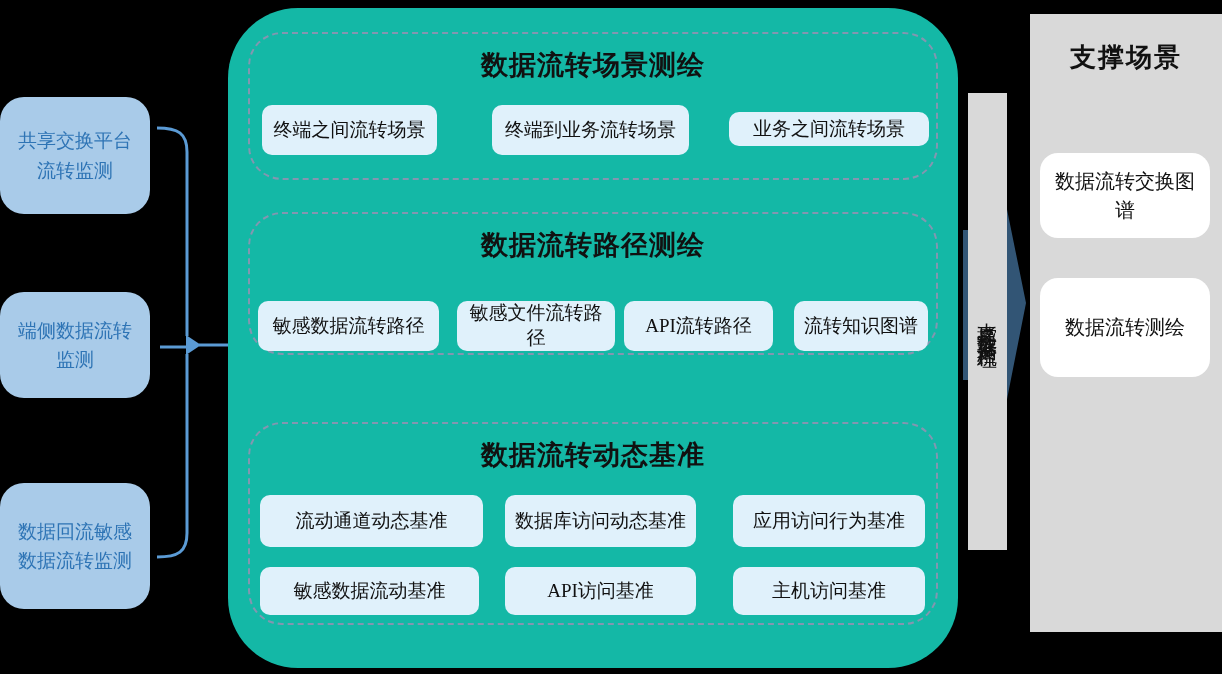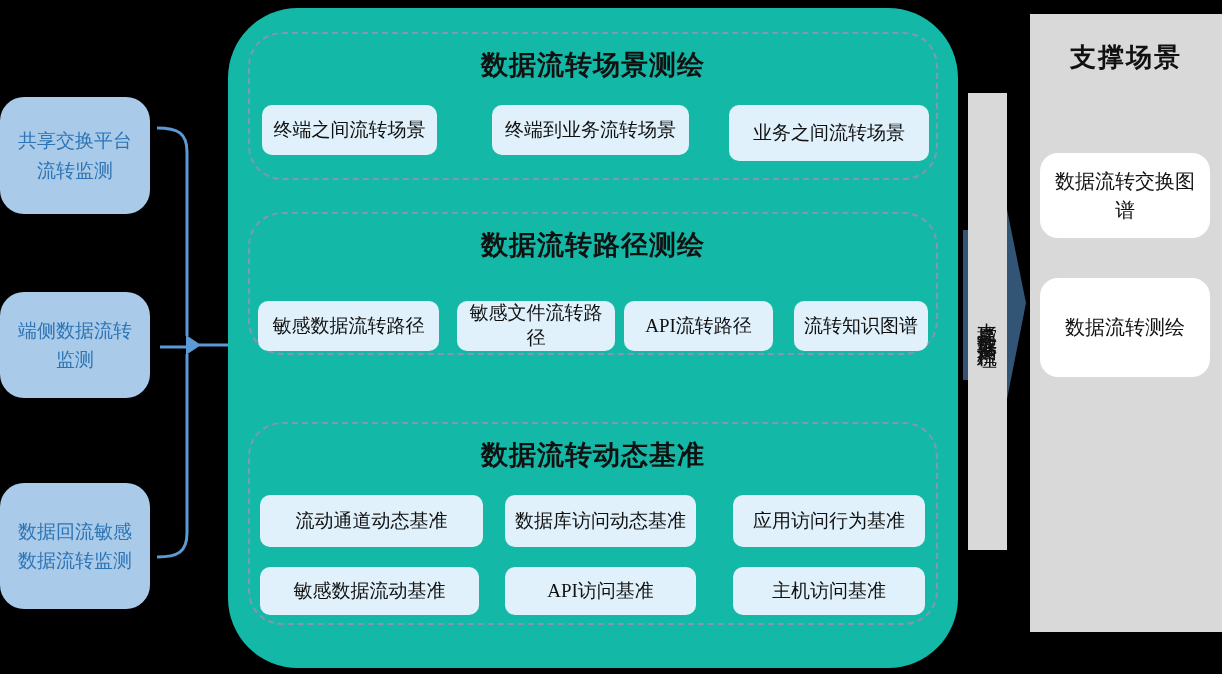--- a/index.html
+++ b/index.html
@@ -57,21 +57,21 @@
     <polygon points="186,335 186,355 201,345" fill="#5b9bd5"></polygon>
     <polygon points="963,230 997,230 997,160 1026,303 997,450 997,380 963,380" fill="#5b9bd5" fill-opacity="0.55"></polygon>
   </svg>
 
   <div class="container">
 
     <div class="section" style="left:20px;top:24px;width:690px;height:148px;">
       <div class="section-title">数据流转场景测绘</div>
       <div class="node" style="left:12px;top:71px;width:175px;height:50px;">终端之间流转场景</div>
       <div class="node" style="left:242px;top:71px;width:197px;height:50px;">终端到业务流转场景</div>
-      <div class="node" style="left:479px;top:71px;width:200px;height:56px;">业务之间流转场景</div>
+      <div class="node" style="left:479px;top:78px;width:200px;height:34px;">业务之间流转场景</div>
     </div>
 
     <div class="section" style="left:20px;top:204px;width:690px;height:143px;">
       <div class="section-title">数据流转路径测绘</div>
       <div class="node" style="left:8px;top:87px;width:181px;height:50px;">敏感数据流转路径</div>
       <div class="node" style="left:207px;top:87px;width:158px;height:50px;">敏感文件流转路径</div>
       <div class="node" style="left:374px;top:87px;width:149px;height:50px;">API流转路径</div>
       <div class="node" style="left:544px;top:87px;width:134px;height:50px;">流转知识图谱</div>
     </div>
 

